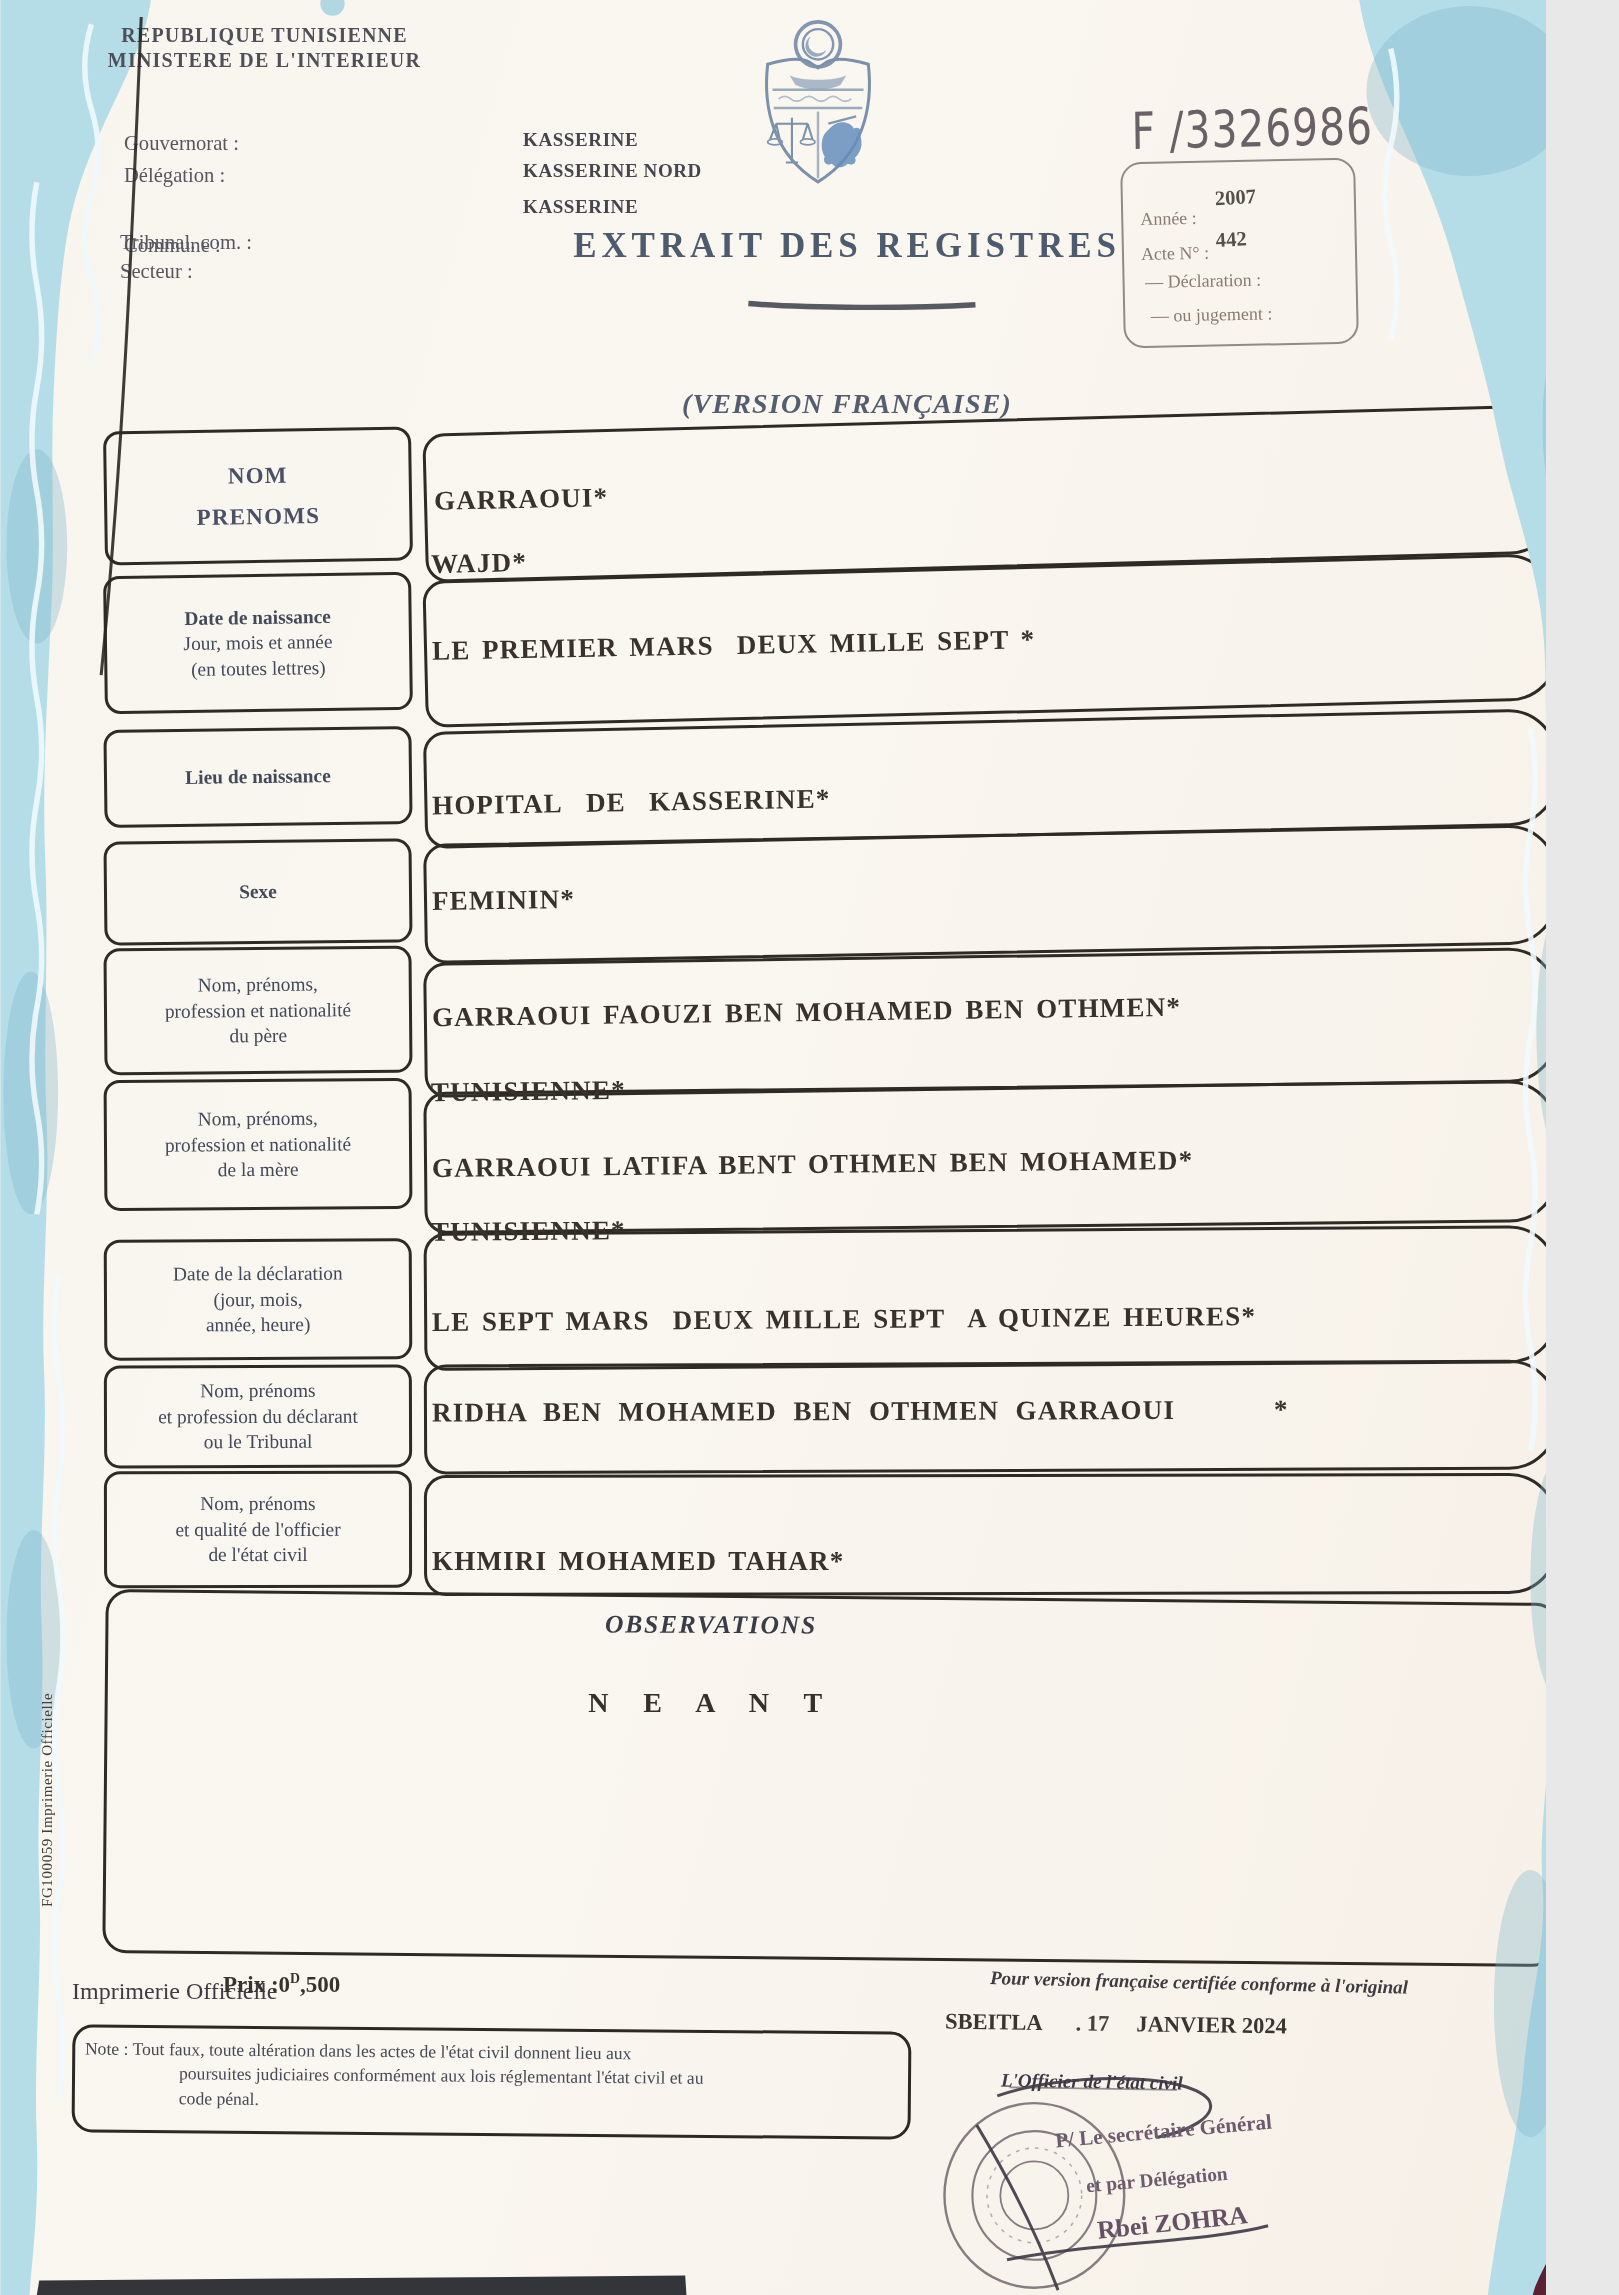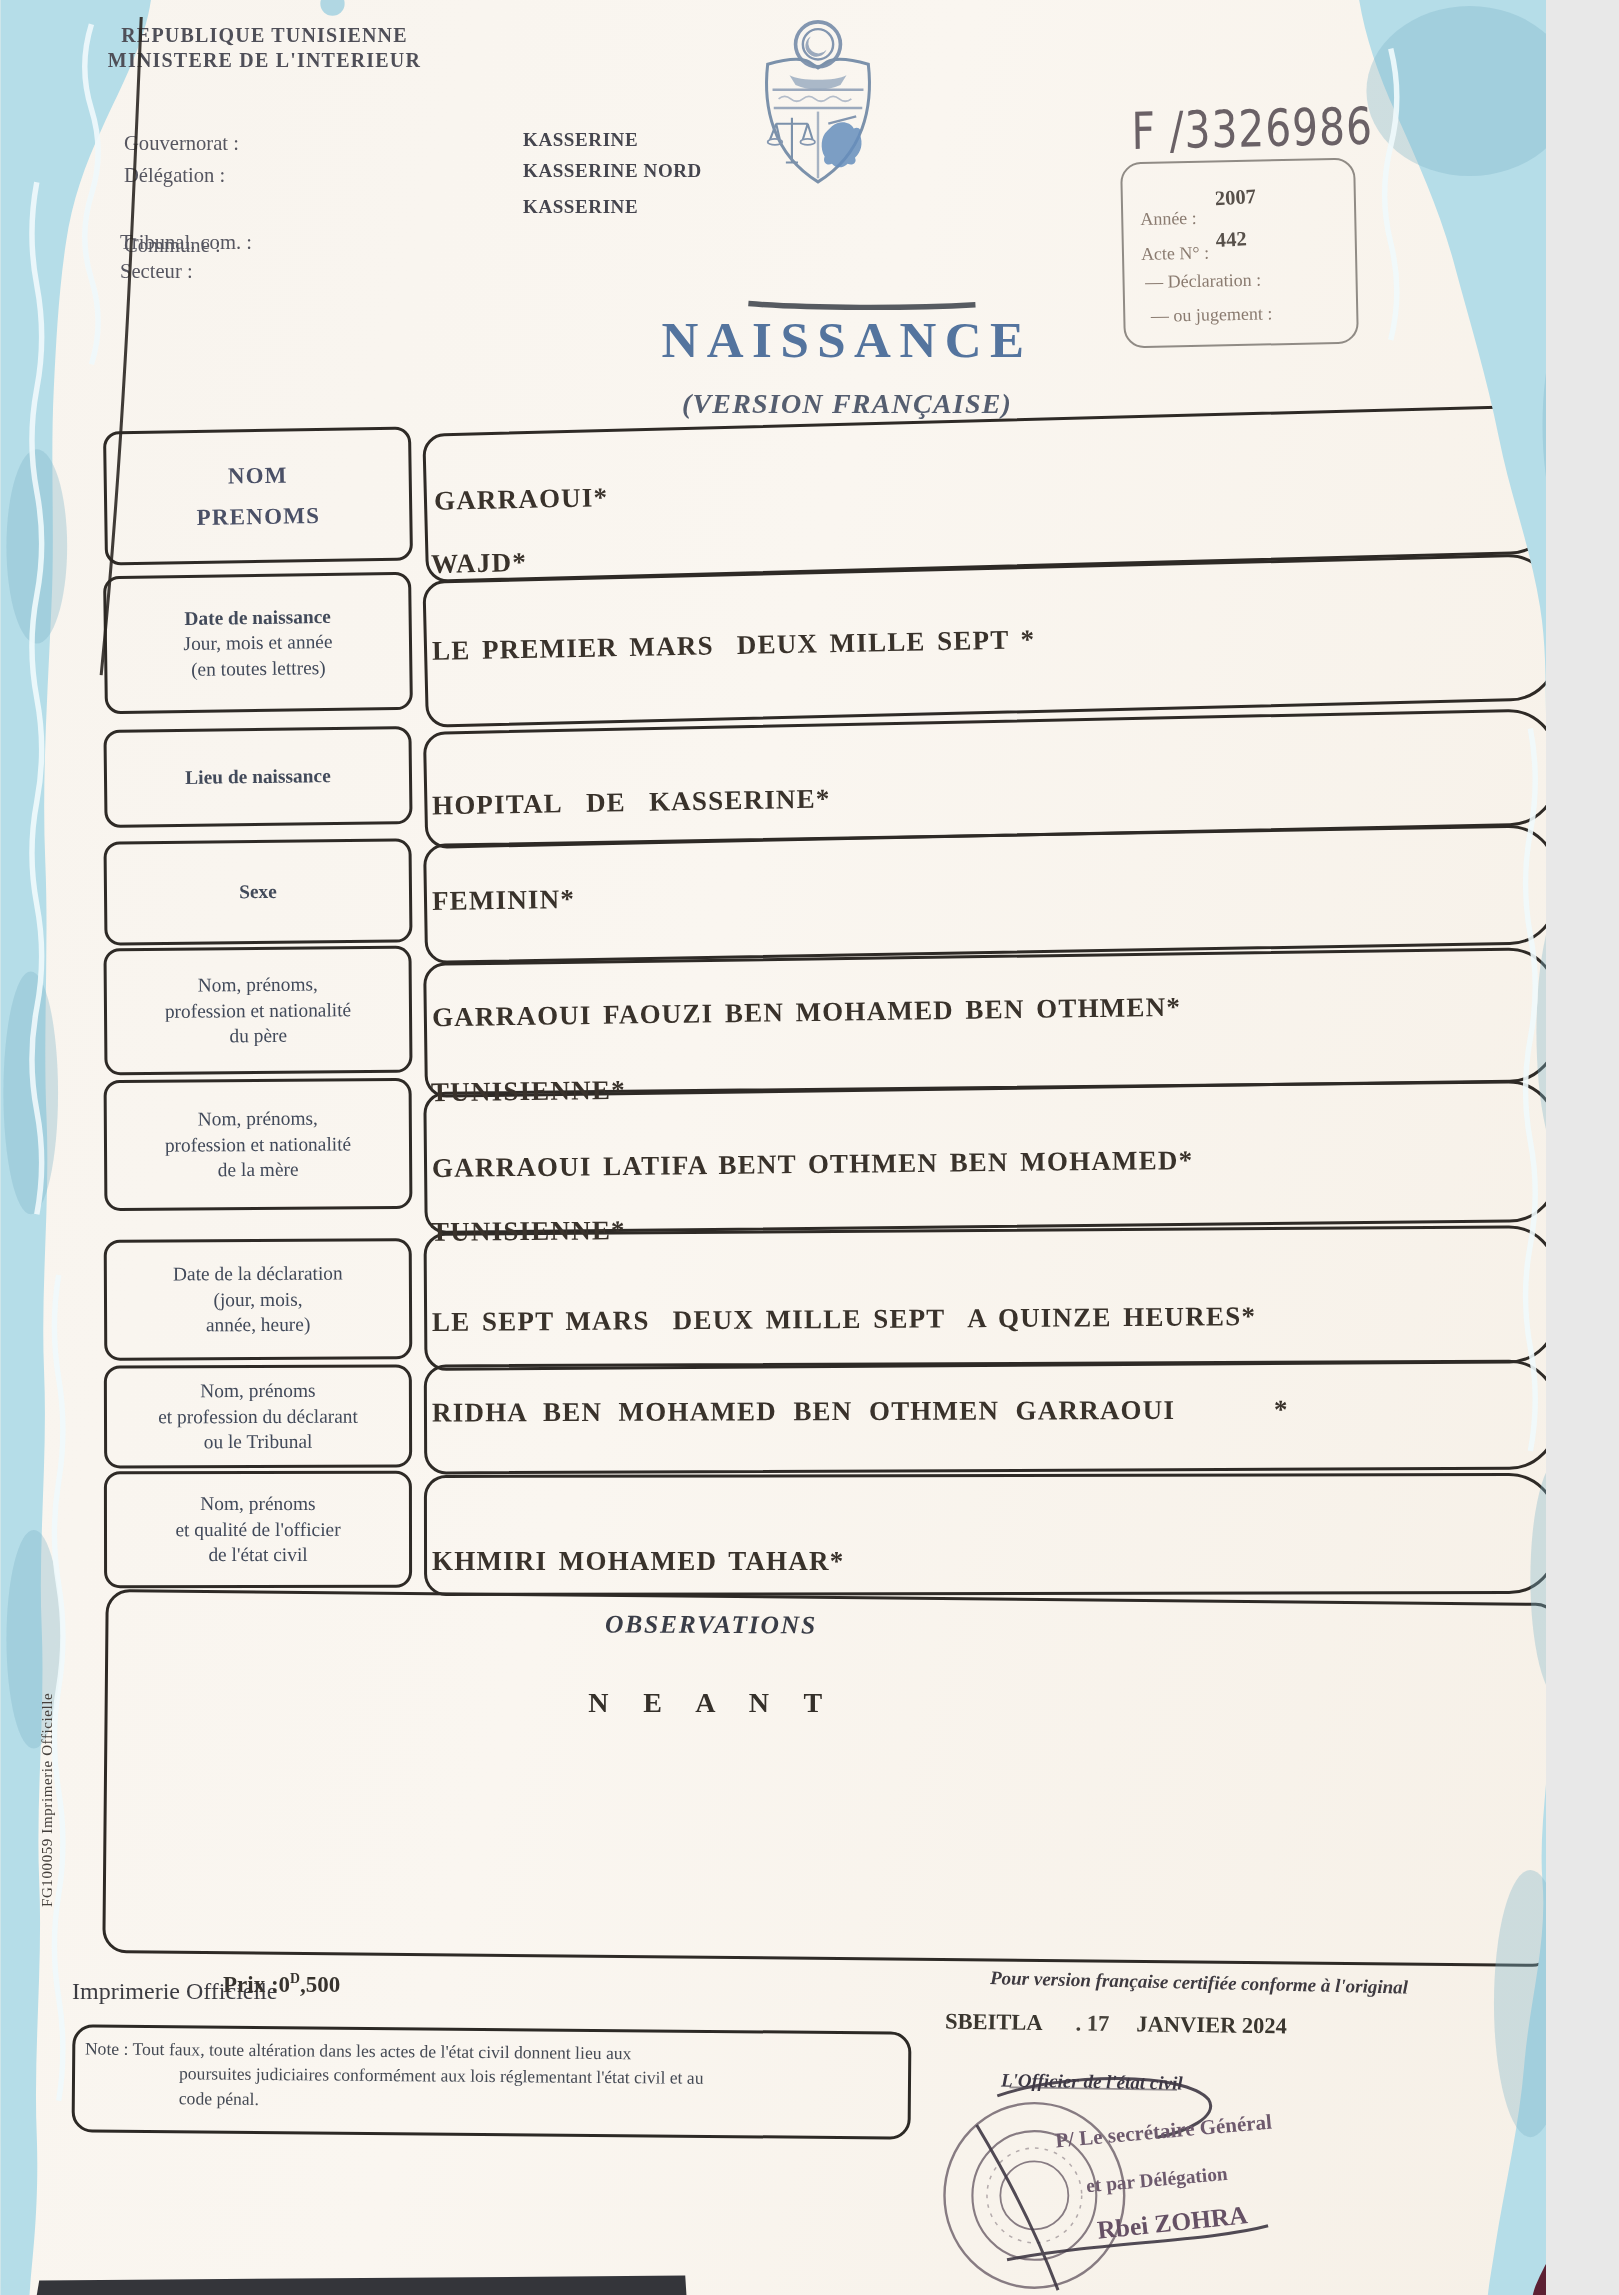--- a/index.html
+++ b/index.html
@@ -136,21 +136,21 @@
   <div class="abs docnum" style="left:1131px;top:102px;">F /3326986</div>
   <div class="abs actbox">
     <div class="act-label" style="left:17px;top:45px;">Année :</div>
     <div class="act-value" style="left:92px;top:24px;">2007</div>
     <div class="act-label" style="left:17px;top:80px;">Acte N° :</div>
     <div class="act-value" style="left:92px;top:66px;">442</div>
     <div class="act-label" style="left:20.6px;top:108px;">— Déclaration :</div>
     <div class="act-label" style="left:25.5px;top:142px;">— ou jugement :</div>
   </div>
 
-  <div class="abs title t3" style="top:311px;">NAISSANCE</div>
+  <div class="abs title t1" style="top:226px;">EXTRAIT DES REGISTRES</div>
   <div class="abs title t4" style="top:388px;">(VERSION FRANÇAISE)</div>
 
   <div class="abs lbl-box" style="top:429px;height:128px;transform:rotate(-.9deg);">
     <div class="lbl-big">NOM</div>
     <div class="lbl-big">PRENOMS</div>
   </div>
   <div class="abs lbl-box" style="top:574px;height:132px;transform:rotate(-.8deg);">
     <div style="font-weight:bold;">Date de naissance</div>
     <div>Jour, mois et année</div>
     <div>(en toutes lettres)</div>

